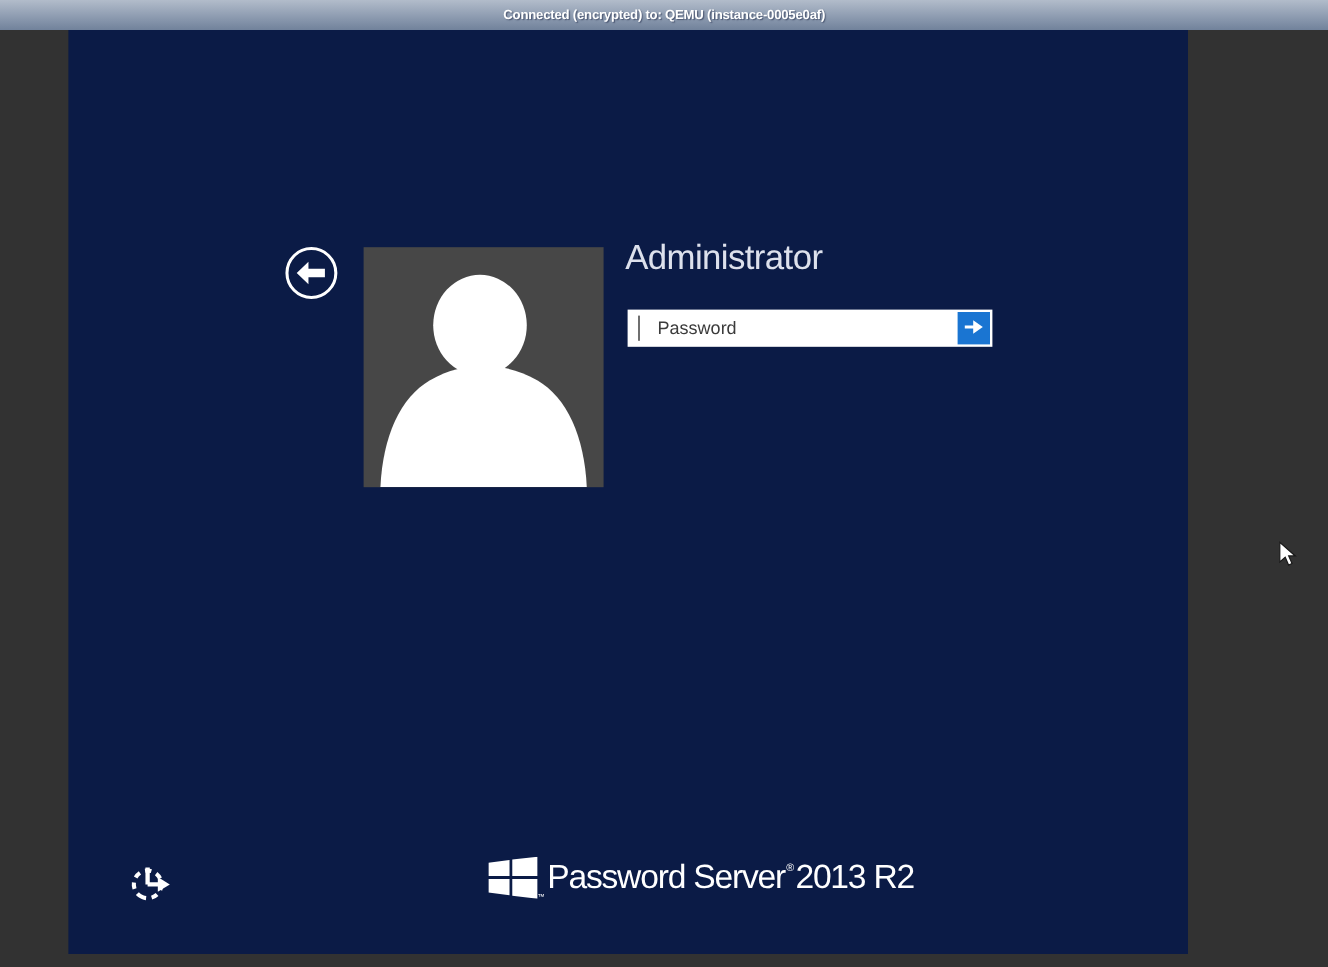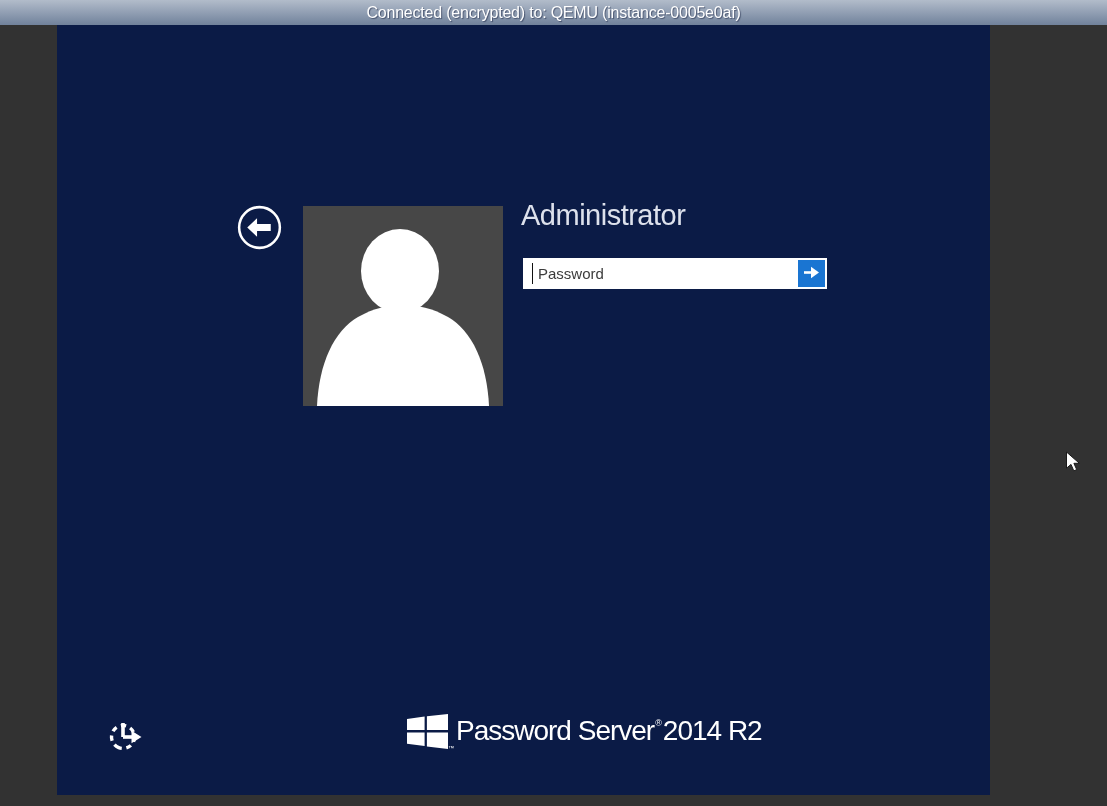--- a/index.html
+++ b/index.html
@@ -18,21 +18,21 @@
     font-family:"Liberation Sans",sans-serif;
     position:relative;
   }
   
   .titlebar{
     position:absolute;left:0;top:0;width:1107px;height:25px;
     background:linear-gradient(180deg,var(--titlebar-top) 0%,#8e9cb1 55%,var(--titlebar-bottom) 100%);
     display:flex;align-items:center;justify-content:center;
   }
   .titlebar span{
-    color:#ffffff;font-size:16px;font-weight:normal;letter-spacing:-0.2px;
+    color:#ffffff;font-size:11px;font-weight:bold;letter-spacing:-0.2px;
     text-shadow:1px 1px 1px rgba(20,30,60,0.55);
   }
   
   .screen{
     position:absolute;left:57px;top:25px;width:933px;height:770px;
     background:var(--screen-bg);
   }
   
   .back-btn{
     position:absolute;left:179px;top:179px;width:47px;height:47px;
@@ -48,21 +48,21 @@
     position:absolute;left:464px;top:174px;
     font-size:29px;font-weight:300;letter-spacing:-0.5px;
     color:var(--username-text);
   }
   
   .pw-field{
     position:absolute;left:466px;top:233px;width:304px;height:31px;
     background:#ffffff;
   }
   .pw-field input{
-    position:absolute;left:4px;top:0;width:272px;height:31px;
+    position:absolute;left:14px;top:0;width:272px;height:31px;
     border:none;outline:none;background:transparent;
     padding:0 0 0 11px;font-family:"Liberation Sans",sans-serif;
     font-size:15px;color:#1a1a1a;
   }
   .pw-field input::placeholder{color:#3b3b3b;opacity:1;}
   .caret{
     position:absolute;left:9px;top:5px;width:1px;height:21px;background:#111;
   }
   .submit-btn{
     position:absolute;right:2px;top:2px;width:27px;height:27px;
@@ -148,21 +148,21 @@
   <div class="brand">
     <span class="brand-flag">
       <svg width="41" height="35" viewBox="0 0 41 35">
         <path d="M0 4.9 L17.6 2.6 L17.6 16.1 L0 16.1 Z" fill="#ffffff"></path>
         <path d="M19.9 2.3 L41 0 L41 16.1 L19.9 16.1 Z" fill="#ffffff"></path>
         <path d="M0 18.4 L17.6 18.4 L17.6 32 L0 29.7 Z" fill="#ffffff"></path>
         <path d="M19.9 18.4 L41 18.4 L41 35 L19.9 32.4 Z" fill="#ffffff"></path>
       </svg>
       <span class="tm">™</span>
     </span>
-    <span class="brand-text"><span>Password Server</span><sup>®</sup><span>2014 R2</span></span>
+    <span class="brand-text"><span>Password Server</span><sup>®</sup><span>2013 R2</span></span>
   </div>
 
   <span class="cursor">
     <svg width="16" height="22" viewBox="0 0 16 22">
       <path d="M1.5 1 L1.5 17.2 L6 13.4 L8.8 19.9 L11.7 18.6 L8.9 12.3 L14.4 12.3 Z" fill="#ffffff" stroke="#1a1a1a" stroke-width="1"></path>
     </svg>
   </span>
 
 </div>
 

